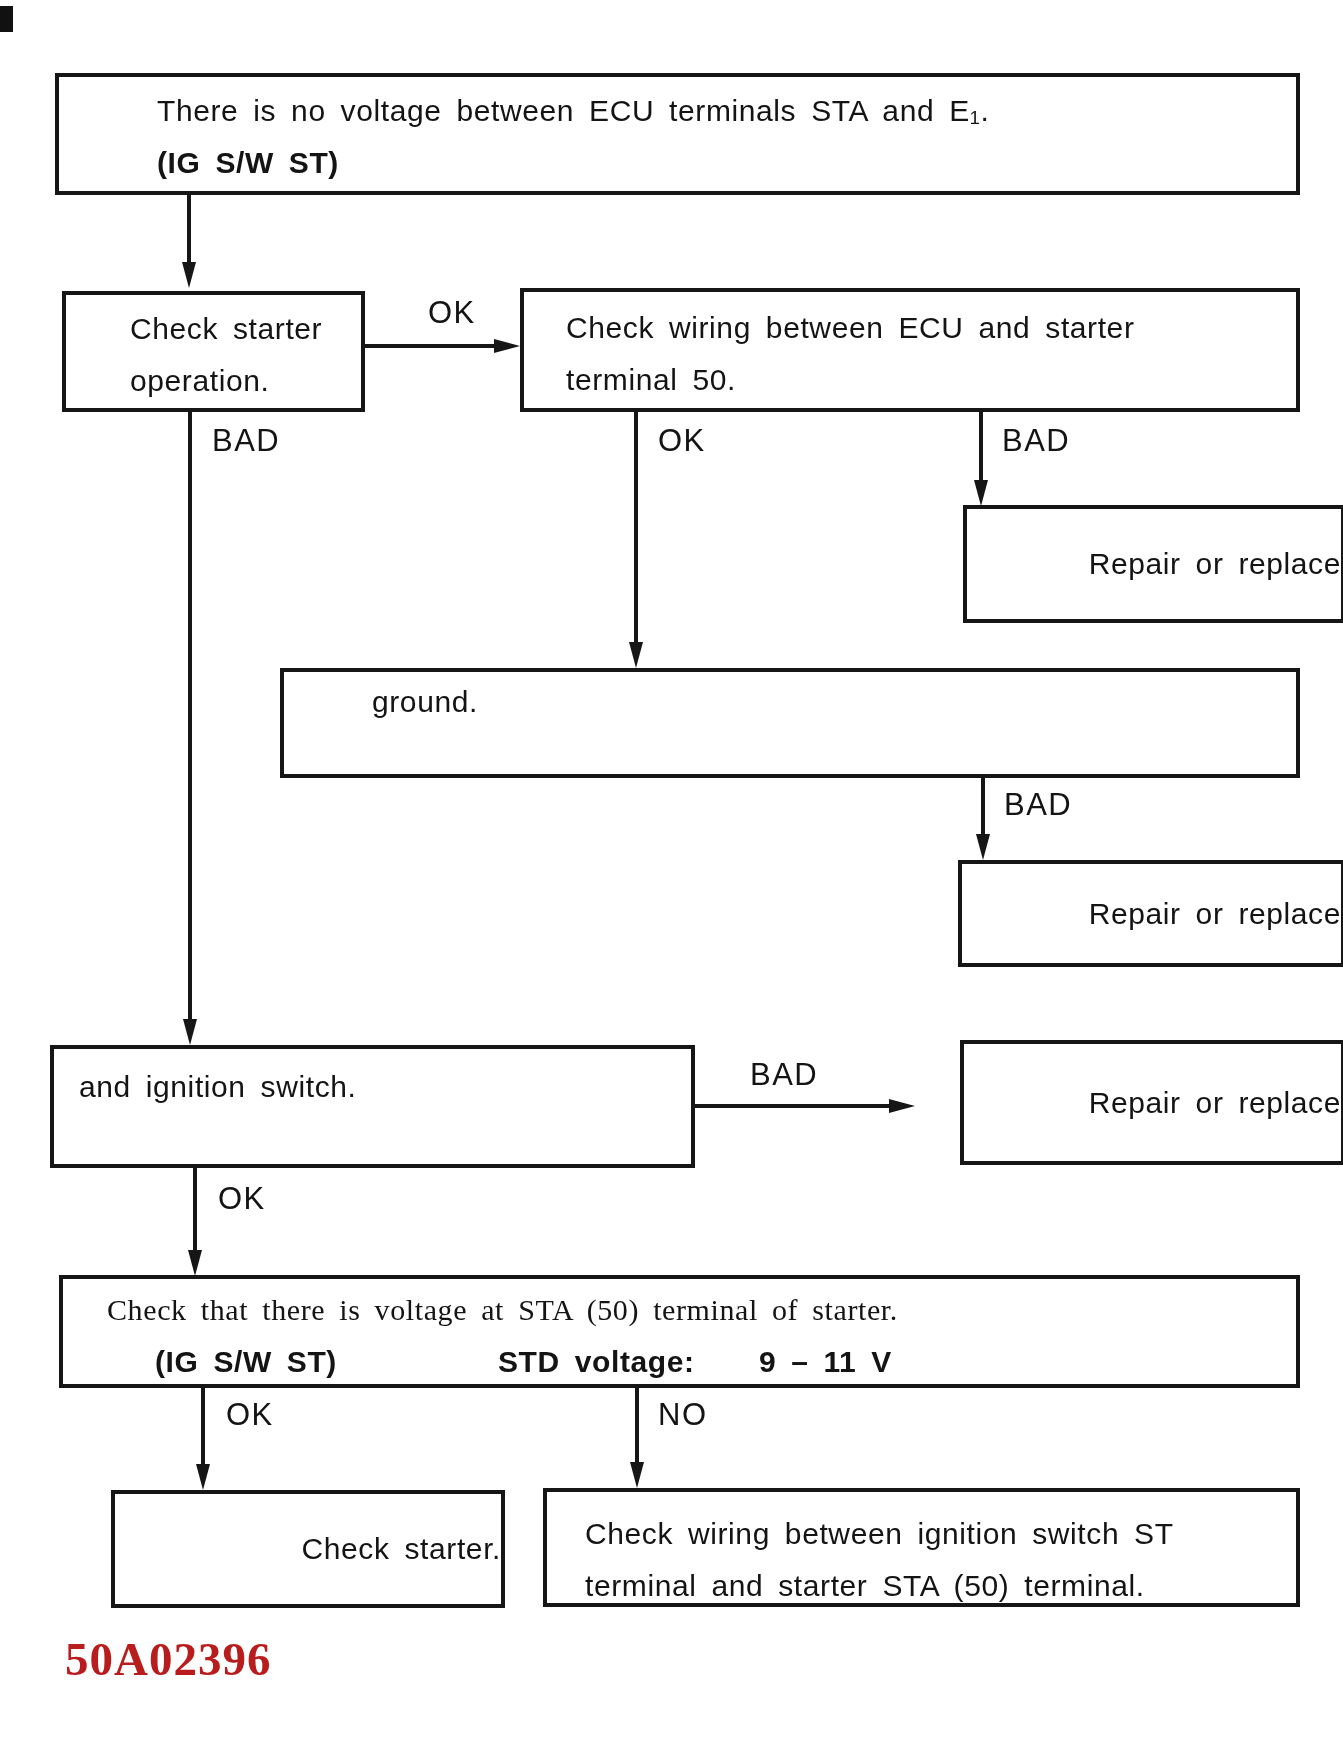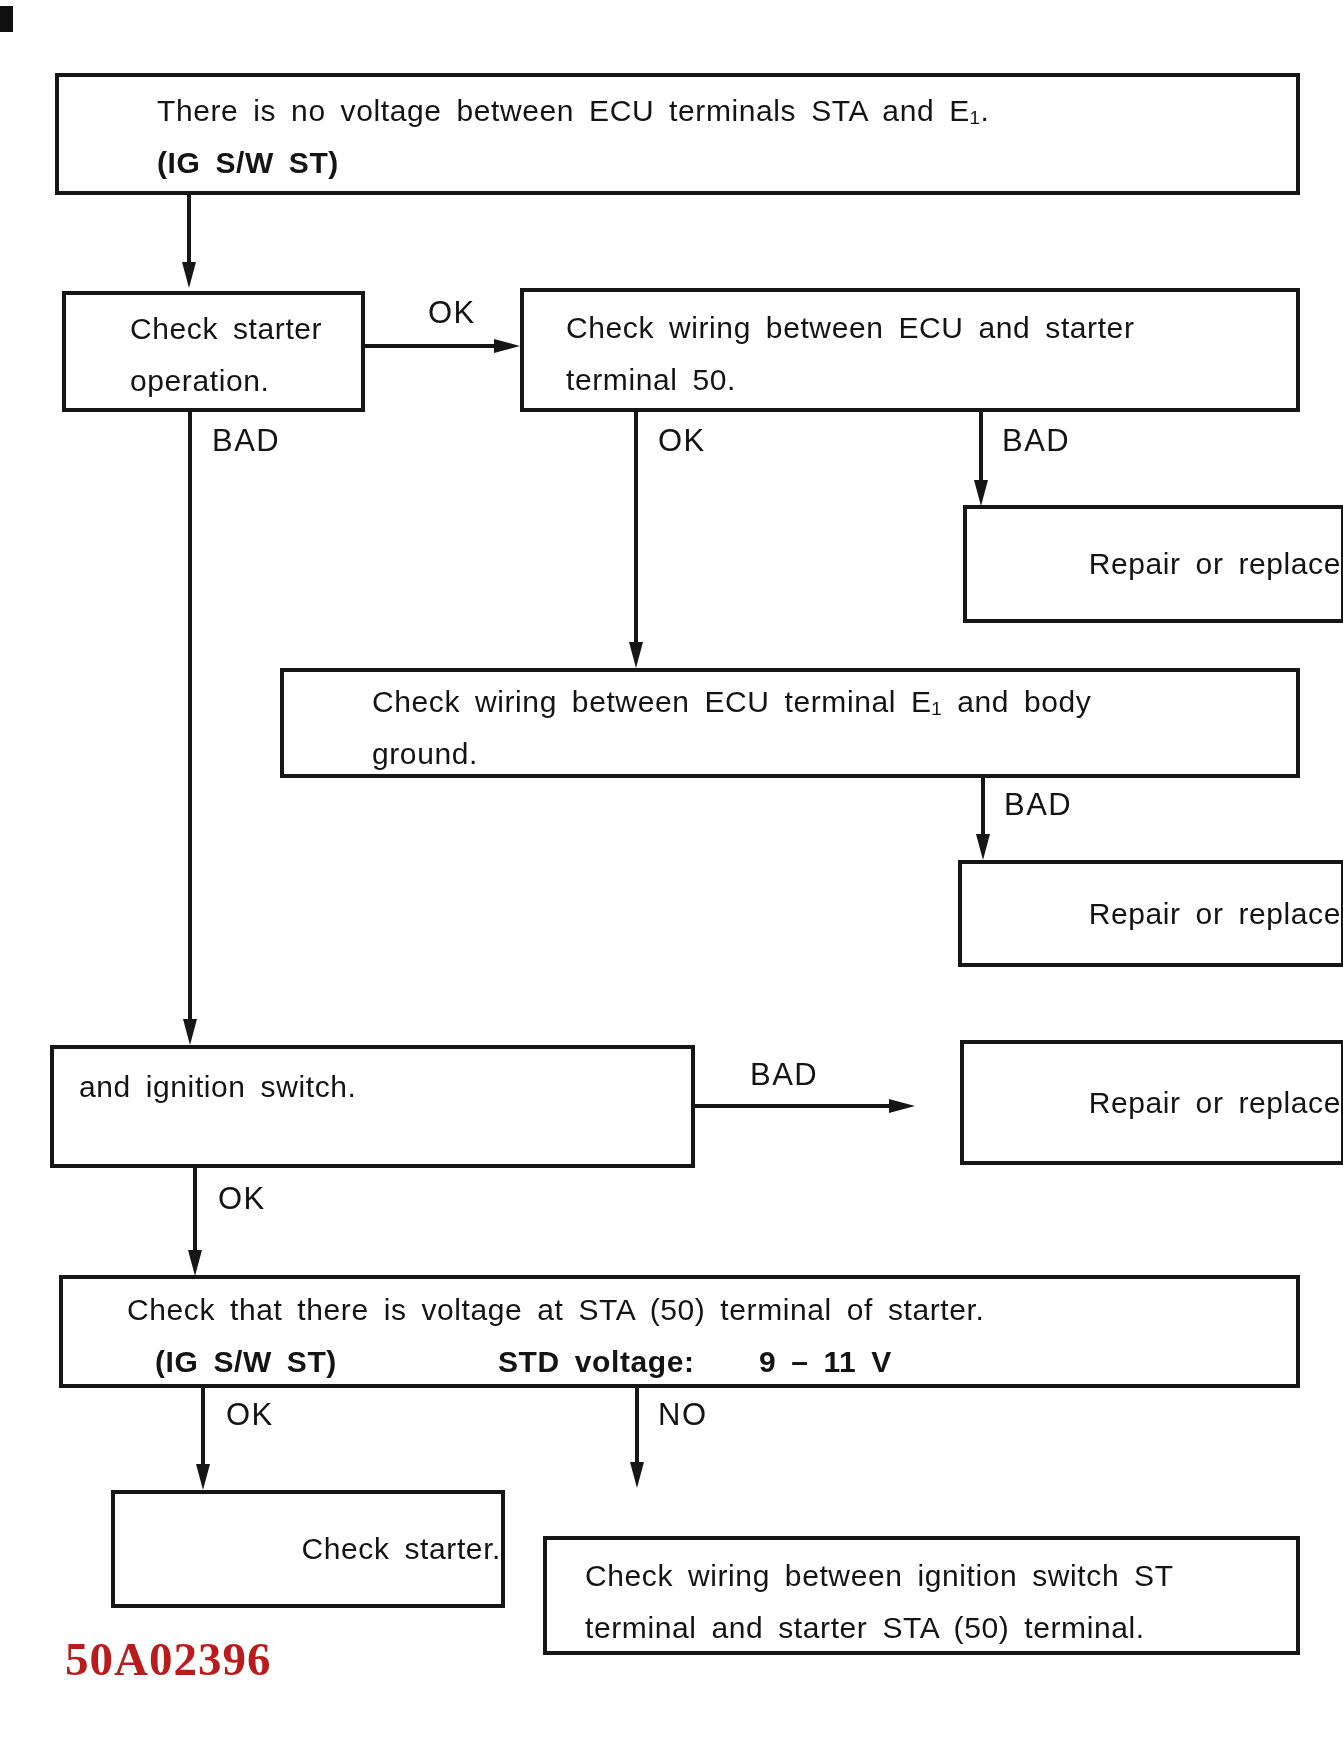--- a/index.html
+++ b/index.html
@@ -78,21 +78,20 @@
 
   <span class="lbl" style="left:1002px; top:424px;">BAD</span>
   <div class="vline" style="left:979px; top:412px; height:70px;"></div>
   <div class="ah-down" style="left:974px; top:480px;"></div>
 
   <div class="box center" style="left:918px; top:505px; width:382px; height:118px;">
     <span>Repair or replace</span>
   </div>
 
   <div class="box" style="left:280px; top:668px; width:1020px; height:110px; padding:4px 0 0 88px;">
-    <span class="txt">Check wiring between ECU terminal E₁ and body</span>
     <span class="txt">ground.</span>
   </div>
 
   <span class="lbl" style="left:1004px; top:788px;">BAD</span>
   <div class="vline" style="left:981px; top:778px; height:58px;"></div>
   <div class="ah-down" style="left:976px; top:834px;"></div>
 
   <div class="box center" style="left:913px; top:860px; width:387px; height:107px;">
     <span>Repair or replace</span>
   </div>
@@ -111,40 +110,40 @@
 
   <div class="box center" style="left:915px; top:1040px; width:385px; height:125px;">
     <span>Repair or replace</span>
   </div>
 
   <span class="lbl" style="left:218px; top:1182px;">OK</span>
   <div class="vline" style="left:193px; top:1168px; height:84px;"></div>
   <div class="ah-down" style="left:188px; top:1250px;"></div>
 
   <div class="box" style="left:59px; top:1275px; width:1241px; height:113px; padding:5px 0 0 0;">
-    <span class="txt" style="padding-left:64px;">Check that there is voltage at STA (50) terminal of starter.</span>
+    <span class="txt" style="padding-left:44px;font-family:Liberation Serif, serif;">Check that there is voltage at STA (50) terminal of starter.</span>
     <span class="l2wrap">
       <span class="bold" style="left:92px;">(IG S/W ST)</span>
       <span class="bold" style="left:435px;">STD voltage:</span>
       <span class="bold" style="left:696px;">9 – 11 V</span>
     </span>
   </div>
 
   <span class="lbl" style="left:226px; top:1398px;">OK</span>
   <div class="vline" style="left:201px; top:1388px; height:78px;"></div>
   <div class="ah-down" style="left:196px; top:1464px;"></div>
 
   <span class="lbl" style="left:658px; top:1398px;">NO</span>
   <div class="vline" style="left:635px; top:1388px; height:76px;"></div>
   <div class="ah-down" style="left:630px; top:1462px;"></div>
 
   <div class="box center" style="left:66px; top:1490px; width:394px; height:118px;">
     <span>Check starter.</span>
   </div>
 
-  <div class="box" style="left:543px; top:1488px; width:757px; height:119px; padding:10px 0 0 38px;margin-top:48px;">
+  <div class="box" style="left:543px; top:1488px; width:757px; height:119px; padding:16px 0 0 38px;">
     <span class="txt">Check wiring between ignition switch ST</span>
     <span class="txt">terminal and starter STA (50) terminal.</span>
   </div>
 
   <div id="figure-code">50A02396</div>
 
 </div>
 
 </body></html>

